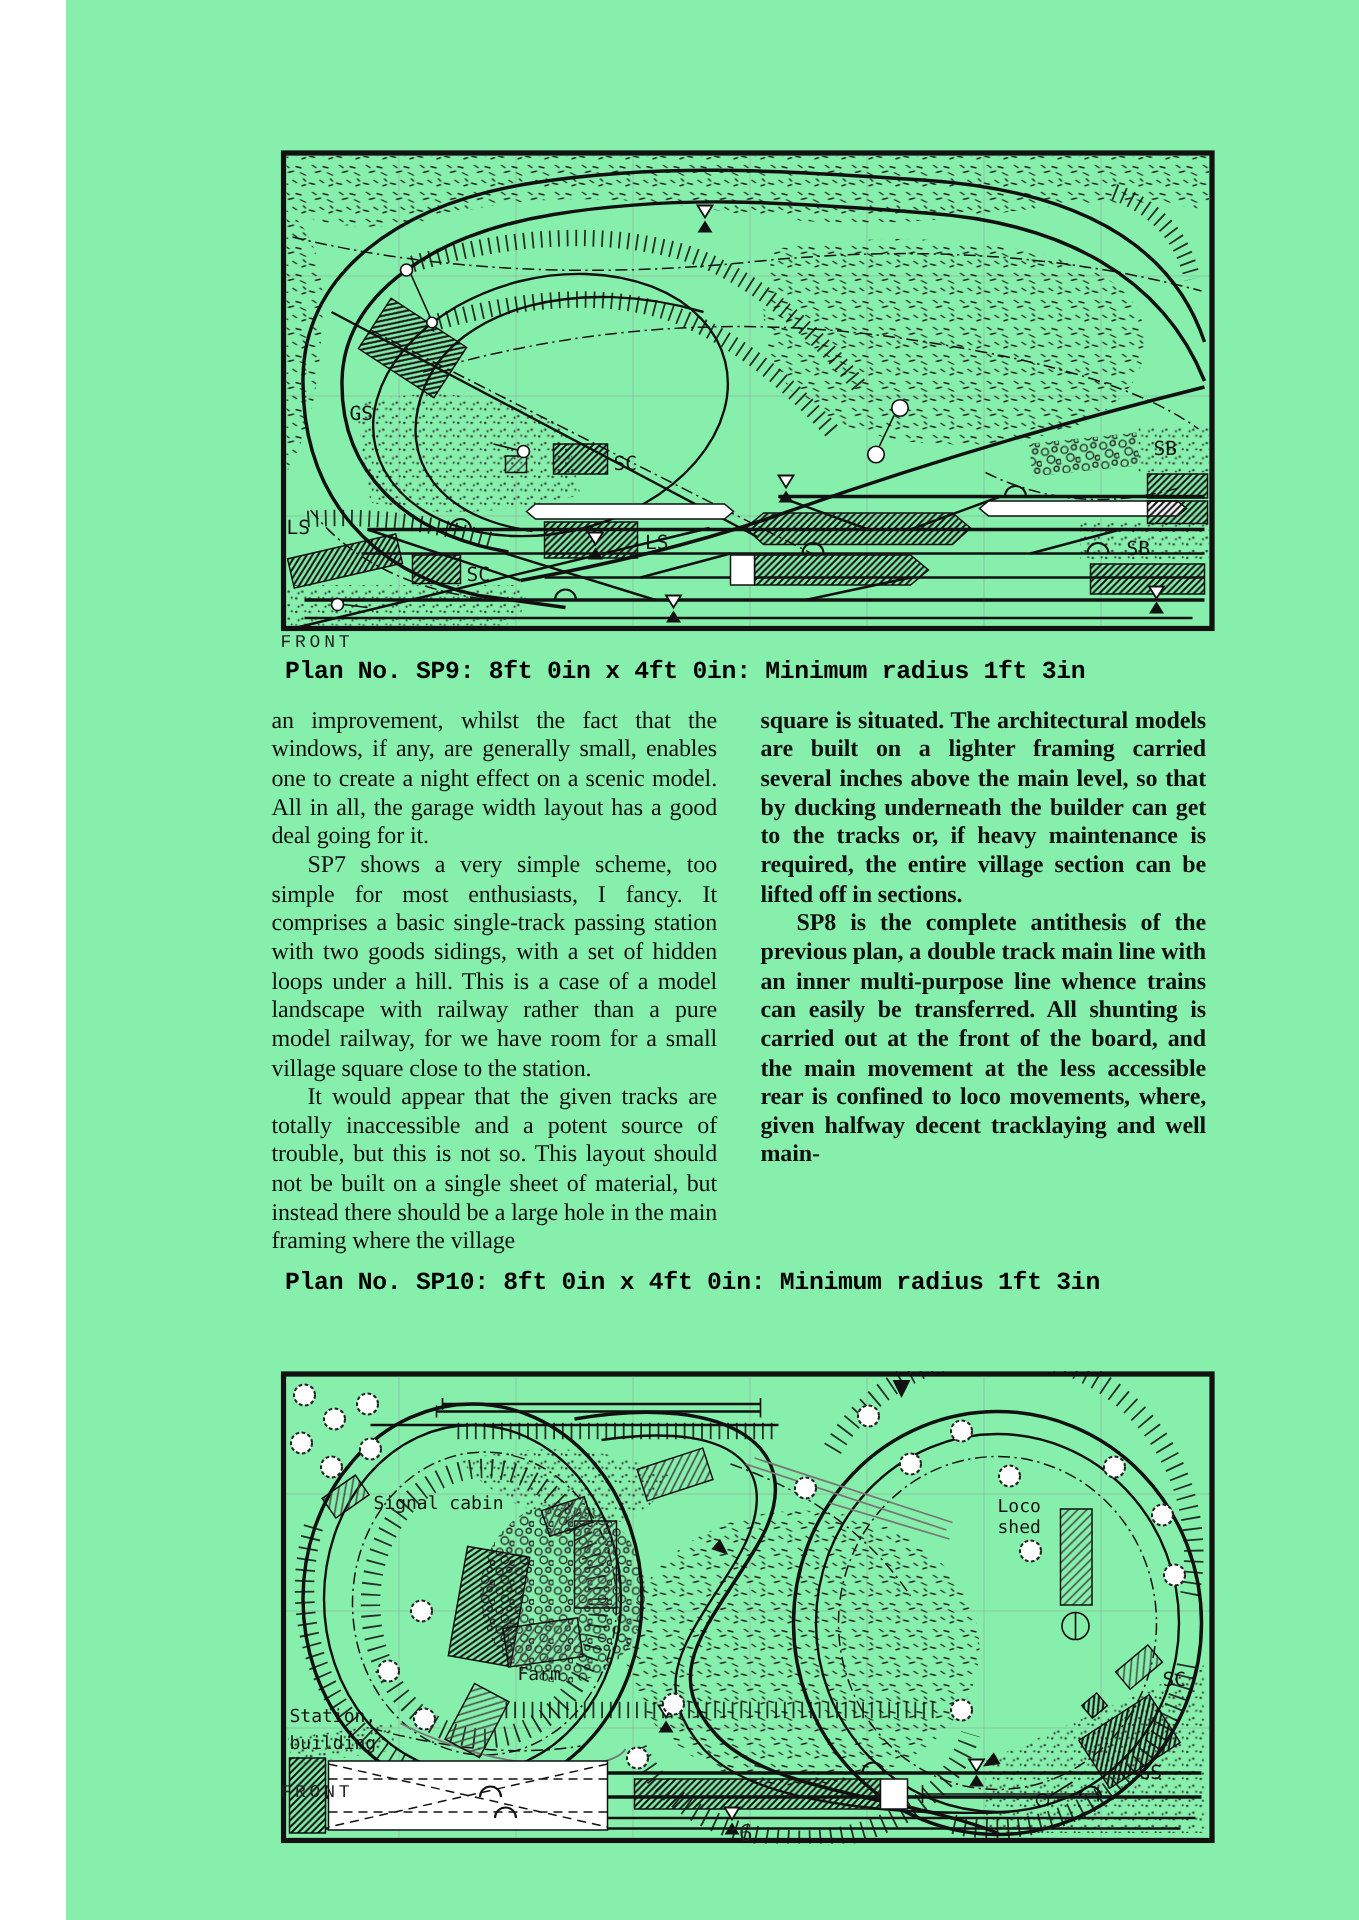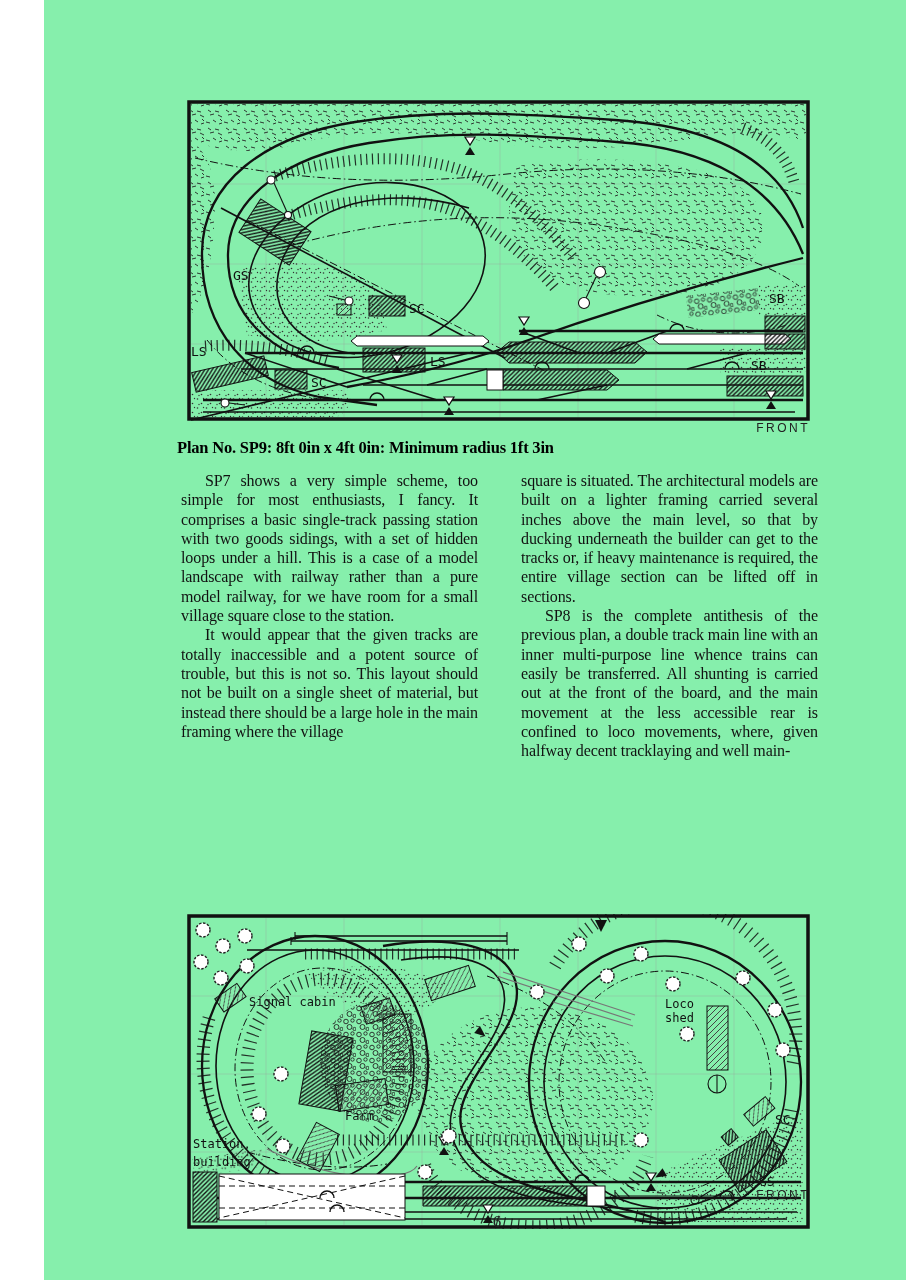--- a/index.html
+++ b/index.html
@@ -1,34 +1,34 @@
 <!DOCTYPE html>
 <html><head>
 <meta charset="utf-8">
 <style>
   html,body{margin:0;padding:0;background:#ffffff;}
   .page{position:relative;width:906px;height:1280px;background:#86efac;
         font-family:"Liberation Serif",serif;color:#111;overflow:hidden;margin-left:44px;}
   .fig{position:absolute;left:143px;}
   #fig-sp9{top:100px;width:623px;height:321px;}
   #fig-sp10{top:914px;width:623px;height:315px;}
-  .front{position:absolute;left:143px;width:623px;text-align:right;
-         font-family:Liberation Sans, sans-serif;font-size:12px;
+  .front{position:absolute;left:143px;width:623px;text-align:left;
+         font-family:Liberation Mono, monospace;font-size:12px;
          letter-spacing:2.5px;color:#222;}
   #front-sp9{top:421px;}
   #front-sp10{top:1188px;}
-  .caption{position:absolute;left:133px;width:640px;
-           font-family:Liberation Serif, serif;font-weight:bold;
+  .caption{position:absolute;left:146px;width:640px;
+           font-family:Liberation Mono, monospace;font-weight:bold;
            font-size:16.5px;letter-spacing:-0.2px;color:#000;}
   #cap-sp9{top:438px;}
   #cap-sp10{top:845px;}
   .col{position:absolute;top:471px;width:297px;font-size:16px;
        line-height:19.3px;text-align:justify;letter-spacing:-0.1px;}
   #col-left{left:137px;}
-  #col-right{left:477px;}
+  #col-right{left:463px;font-weight:bold;}
   .col p{margin:0;}
   .col p.ind{text-indent:1.5em;}
   .pageno{position:absolute;top:1212px;left:0;width:906px;text-align:center;
           font-size:17px;color:#222;}
   
   .frame{fill:none;stroke:#111;stroke-width:3.5;}
   .grid{stroke:#999;stroke-width:0.6;opacity:0.55;fill:none;}
   .trk{fill:none;stroke:#111;stroke-width:2.3;}
   .trk2{fill:none;stroke:#111;stroke-width:1.6;}
   .thin{fill:none;stroke:#111;stroke-width:1.1;}
@@ -176,28 +176,30 @@
         <text class="lbl" x="564" y="270">SB</text>
       </g>
       <rect class="frame" x="2" y="2" width="619" height="317"></rect>
     </svg>
   </div>
 
   <div class="front" id="front-sp9">FRONT</div>
   <div class="caption" id="cap-sp9">Plan No. SP9: 8ft 0in x 4ft 0in: Minimum radius 1ft 3in</div>
 
   <div class="col" id="col-left">
+    <p>an improvement, whilst the fact that the windows, if any, are generally small, enables one to create a night effect on a scenic model. All in all, the garage width layout has a good deal going for it.</p>
     <p class="ind">SP7 shows a very simple scheme, too simple for most enthusiasts, I fancy. It comprises a basic single-track passing station with two goods sidings, with a set of hidden loops under a hill. This is a case of a model landscape with railway rather than a pure model railway, for we have room for a small village square close to the station.</p>
     <p class="ind">It would appear that the given tracks are totally inaccessible and a potent source of trouble, but this is not so. This layout should not be built on a single sheet of material, but instead there should be a large hole in the main framing where the village</p>
   </div>
   <div class="col" id="col-right">
     <p>square is situated. The architectural models are built on a lighter framing carried several inches above the main level, so that by ducking underneath the builder can get to the tracks or, if heavy maintenance is required, the entire village section can be lifted off in sections.</p>
     <p class="ind">SP8 is the complete antithesis of the previous plan, a double track main line with an inner multi-purpose line whence trains can easily be transferred. All shunting is carried out at the front of the board, and the main movement at the less accessible rear is confined to loco movements, where, given halfway decent tracklaying and well main-</p>
   </div>
 
+  <div class="caption" id="cap-sp10">Plan No. SP10: 8ft 0in x 4ft 0in: Minimum radius 1ft 3in</div>
 
   <div class="fig" id="fig-sp10">
     <svg viewBox="0 0 623 315" width="623" height="315">
       <g>
         <path class="grid" d="M79,4 V311 M157,4 V311 M235,4 V311 M313,4 V311 M391,4 V311 M469,4 V311 M547,4 V311 M4,82 H619 M4,160 H619 M4,238 H619"></path>
       </g>
       <g>
         <ellipse fill="url(#scrub)" cx="348" cy="185" rx="118" ry="92"></ellipse>
         <ellipse fill="url(#cobble)" cx="188" cy="148" rx="55" ry="60"></ellipse>
         <path fill="url(#dots)" d="M120,60 Q200,40 260,70 Q240,110 200,100 Q150,95 120,60 Z"></path>

